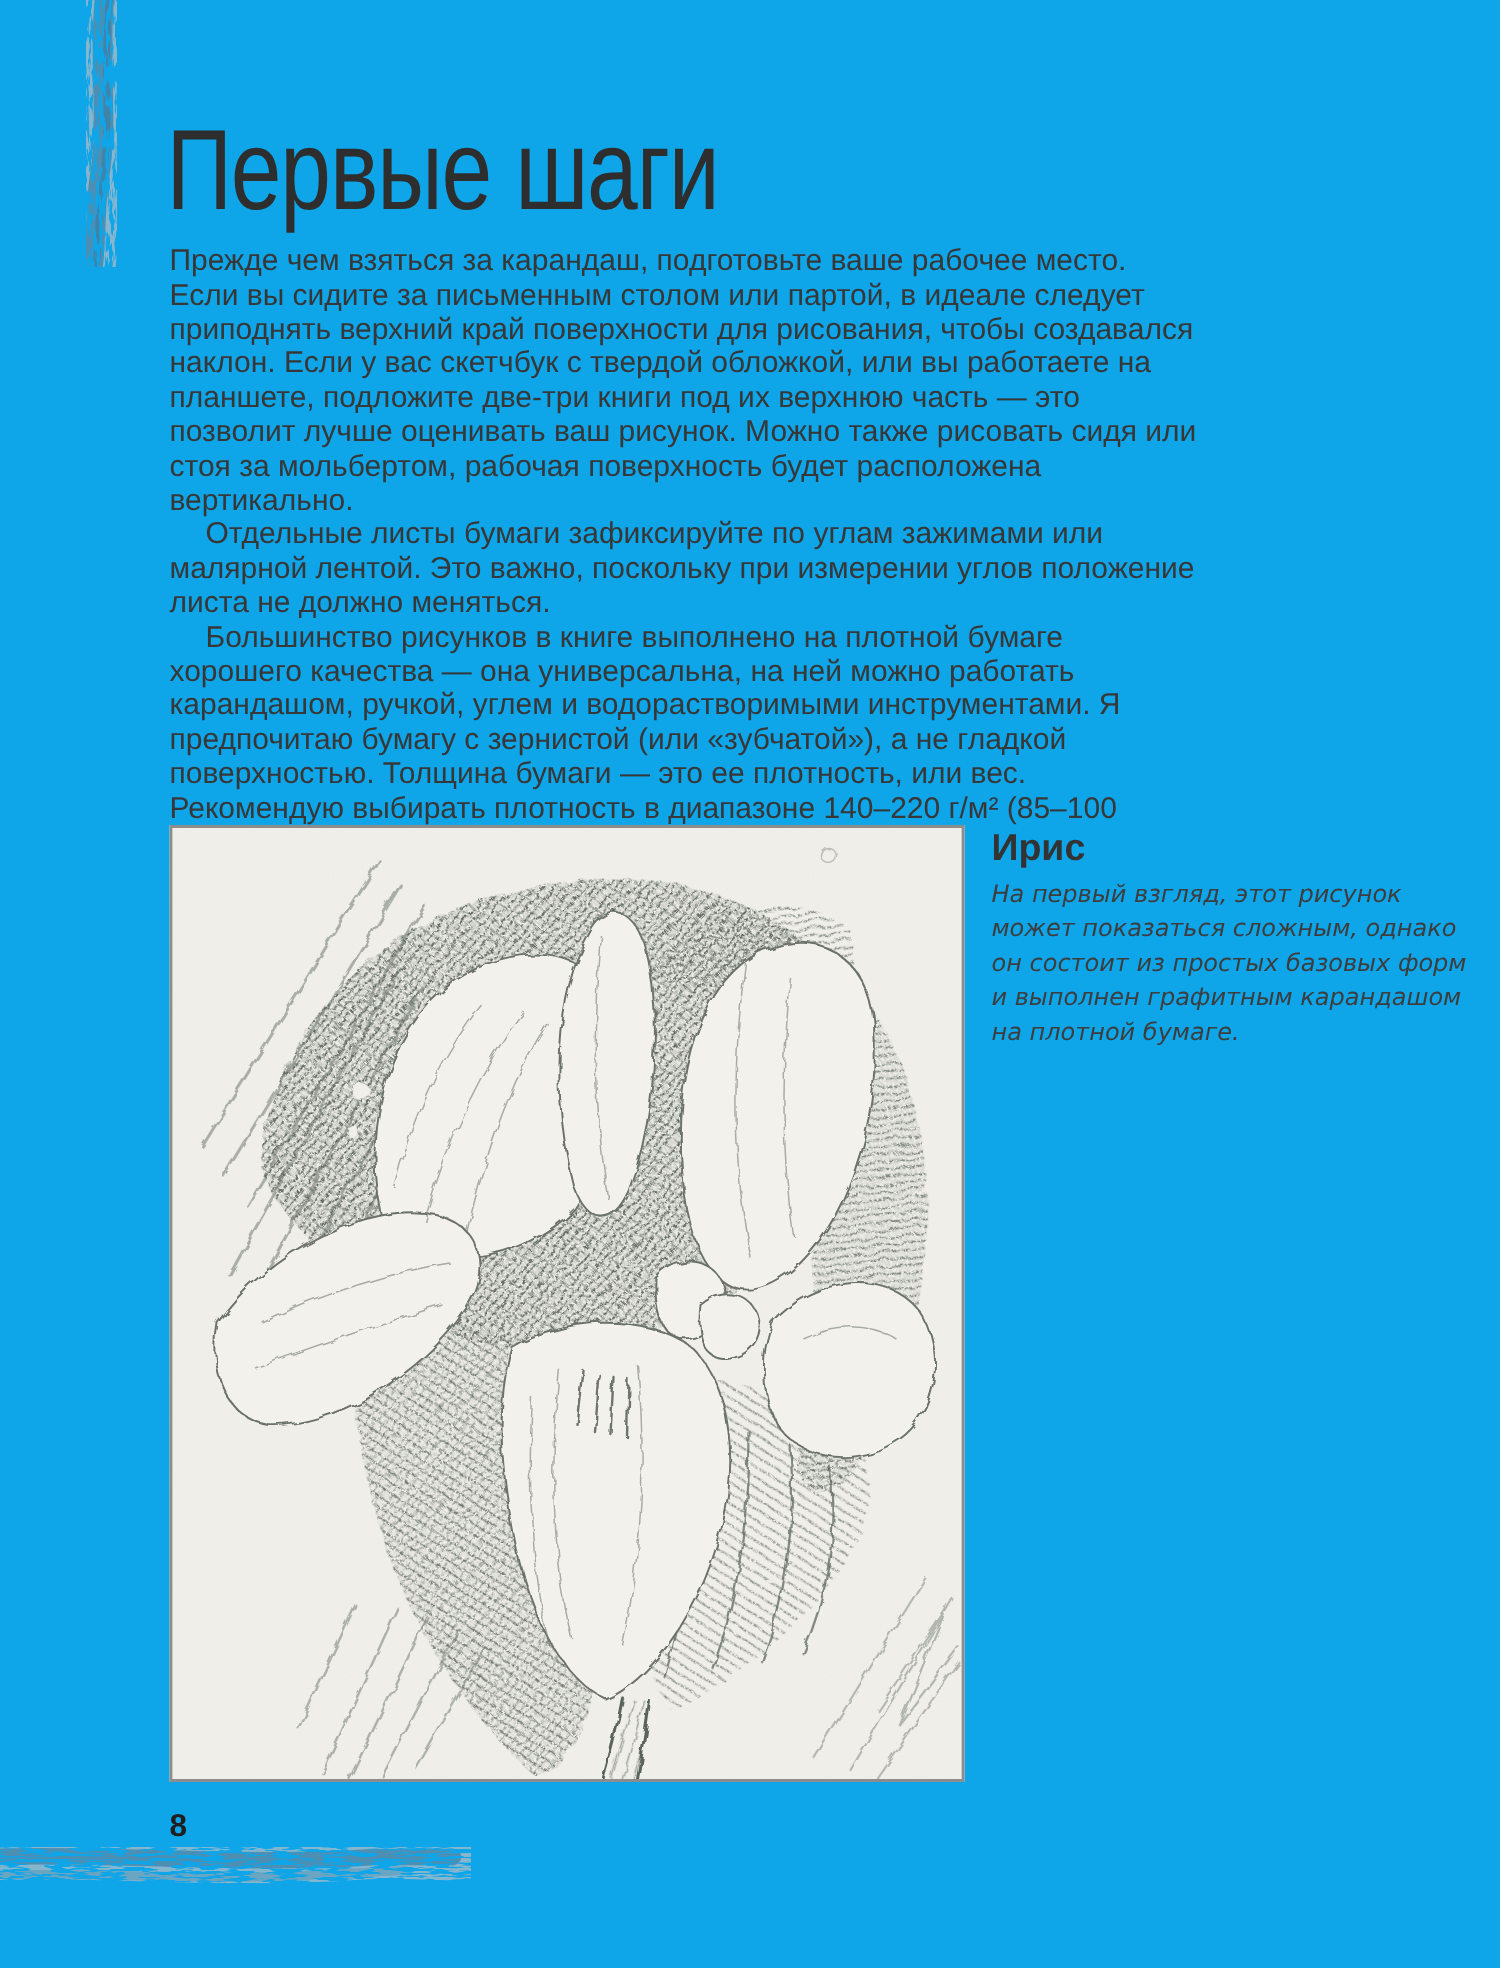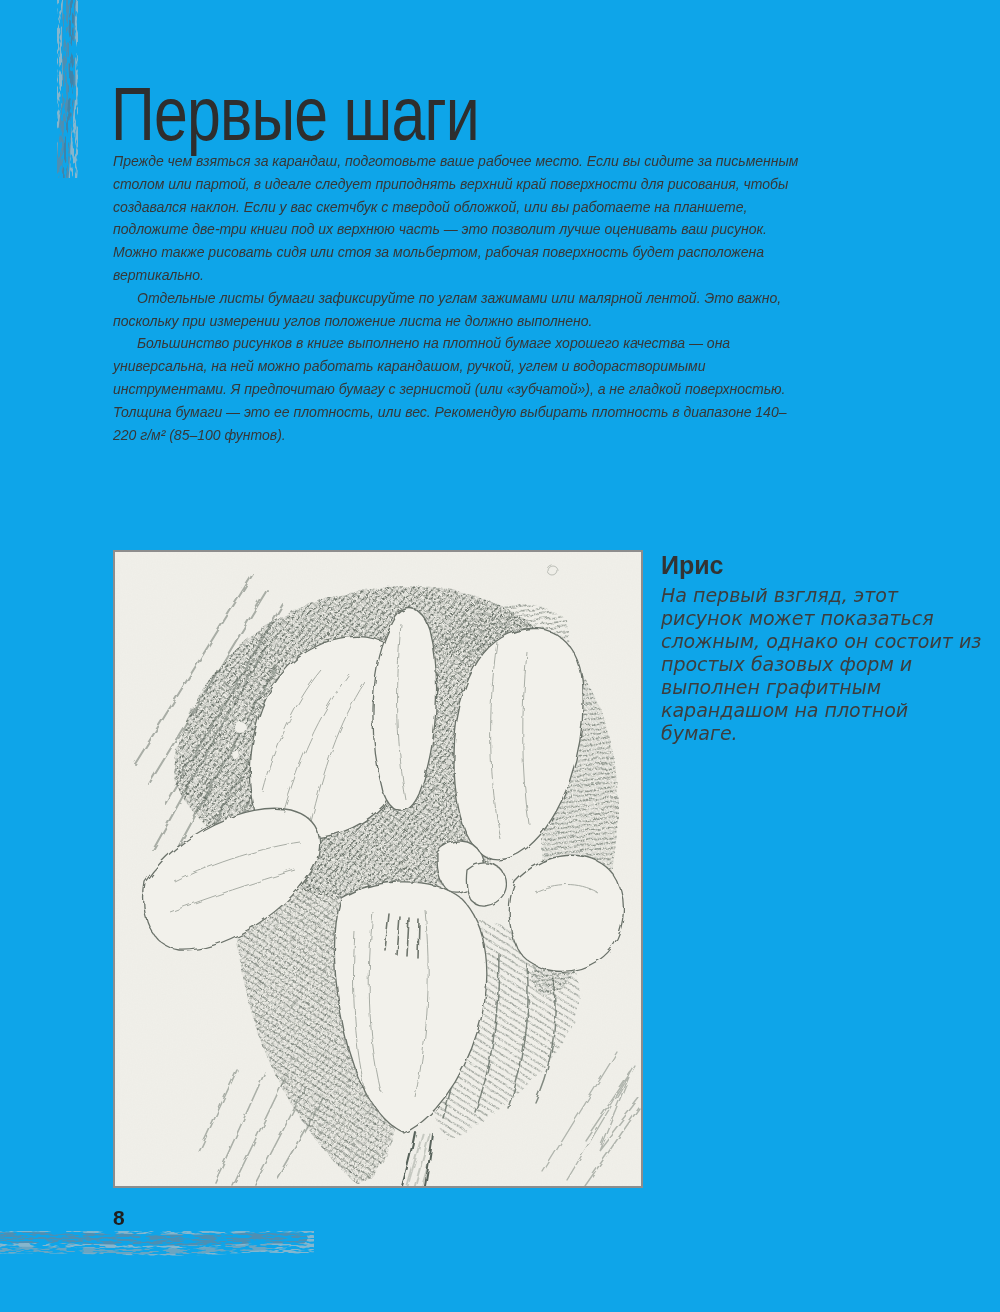--- a/index.html
+++ b/index.html
@@ -13,41 +13,41 @@
   .brush-v{position:absolute;left:40px;top:0;}
   .brush-h{position:absolute;left:0;top:1220px;}
   .title{
     position:absolute;left:111px;top:78px;margin:0;
     font-size:76px;line-height:72px;font-weight:400;
     color:#2e2e2e;letter-spacing:-1px;
     transform:scaleX(0.80);transform-origin:0 0;
     white-space:nowrap;
   }
   .body-text{
-    position:absolute;left:113px;top:150px;width:688px;
-    font-size:14px;line-height:22.8px;color:#373737;font-style:italic;
+    position:absolute;left:113px;top:163px;width:688px;
+    font-size:20px;line-height:22.8px;color:#373737;
   }
   .body-text p{margin:0;}
   .body-text p.ind{text-indent:24px;}
   .figure{
     position:absolute;left:113px;top:550px;
     width:530px;height:638px;
     border:2px solid #8d8d8d;box-sizing:border-box;
     background:#f1f0ea;
   }
   .figure svg{display:block;}
   .caption{
     position:absolute;left:661px;top:551px;width:322px;
     color:#3d3d3d;
   }
   .caption h2{
     margin:0 0 4px 0;font-size:25px;font-weight:bold;color:#333333;
   }
   .caption p{
-    margin:0;font-style:italic;font-size:19px;line-height:23px;
+    margin:0;font-style:italic;font-size:16px;line-height:23px;
     font-family:"DejaVu Sans", sans-serif;
   }
   .pagenum{
     position:absolute;left:113px;top:1206px;z-index:3;
     font-size:21px;font-weight:bold;color:#1f1f1f;
   }
 </style>
 </head>
 <body>
 
@@ -67,21 +67,21 @@
         <path d="M30,-4 C25,40 33,80 26,120 C23,145 24,165 22,178" stroke="#4e8fb3" stroke-width="13"></path>
         <path d="M33,-2 C28,42 35,82 28,122 C25,147 26,166 24,176" stroke="#3f83a9" stroke-width="4.5"></path>
       </g>
     </svg>
   </div>
 
   <h1 class="title">Первые шаги</h1>
 
   <div class="body-text">
     <p>Прежде чем взяться за карандаш, подготовьте ваше рабочее место. Если вы сидите за письменным столом или партой, в идеале следует приподнять верхний край поверхности для рисования, чтобы создавался наклон. Если у вас скетчбук с твердой обложкой, или вы работаете на планшете, подложите две-три книги под их верхнюю часть — это позволит лучше оценивать ваш рисунок. Можно также рисовать сидя или стоя за мольбертом, рабочая поверхность будет расположена вертикально.</p>
-    <p class="ind">Отдельные листы бумаги зафиксируйте по углам зажимами или малярной лентой. Это важно, поскольку при измерении углов положение листа не должно выполнено.</p>
+    <p class="ind">Отдельные листы бумаги зафиксируйте по углам зажимами или малярной лентой. Это важно, поскольку при измерении углов положение листа не должно меняться.</p>
     <p class="ind">Большинство рисунков в книге выполнено на плотной бумаге хорошего качества — она универсальна, на ней можно работать карандашом, ручкой, углем и водорастворимыми инструментами. Я предпочитаю бумагу с зернистой (или «зубчатой»), а не гладкой поверхностью. Толщина бумаги — это ее плотность, или вес. Рекомендую выбирать плотность в диапазоне 140–220 г/м² (85–100 фунтов).</p>
   </div>
 
   <div class="figure">
     <svg width="526" height="634" viewBox="0 0 526 634">
       <defs>
         <filter id="fRough" x="-10%" y="-10%" width="120%" height="120%">
           <feTurbulence type="fractalNoise" baseFrequency="0.09" numOctaves="2" seed="11" result="n"></feTurbulence>
           <feDisplacementMap in="SourceGraphic" in2="n" scale="5"></feDisplacementMap>
         </filter>

